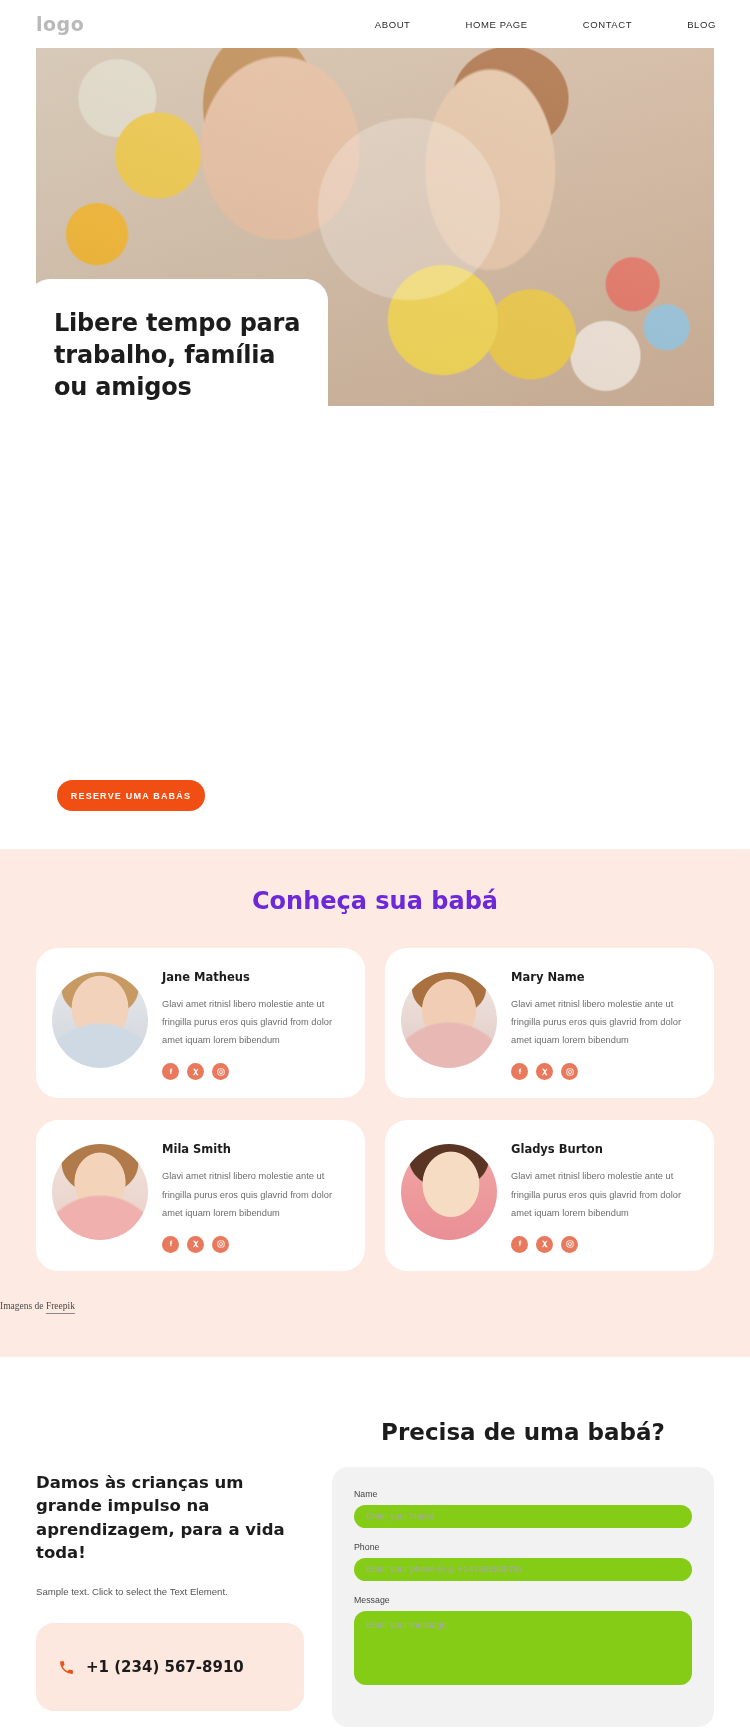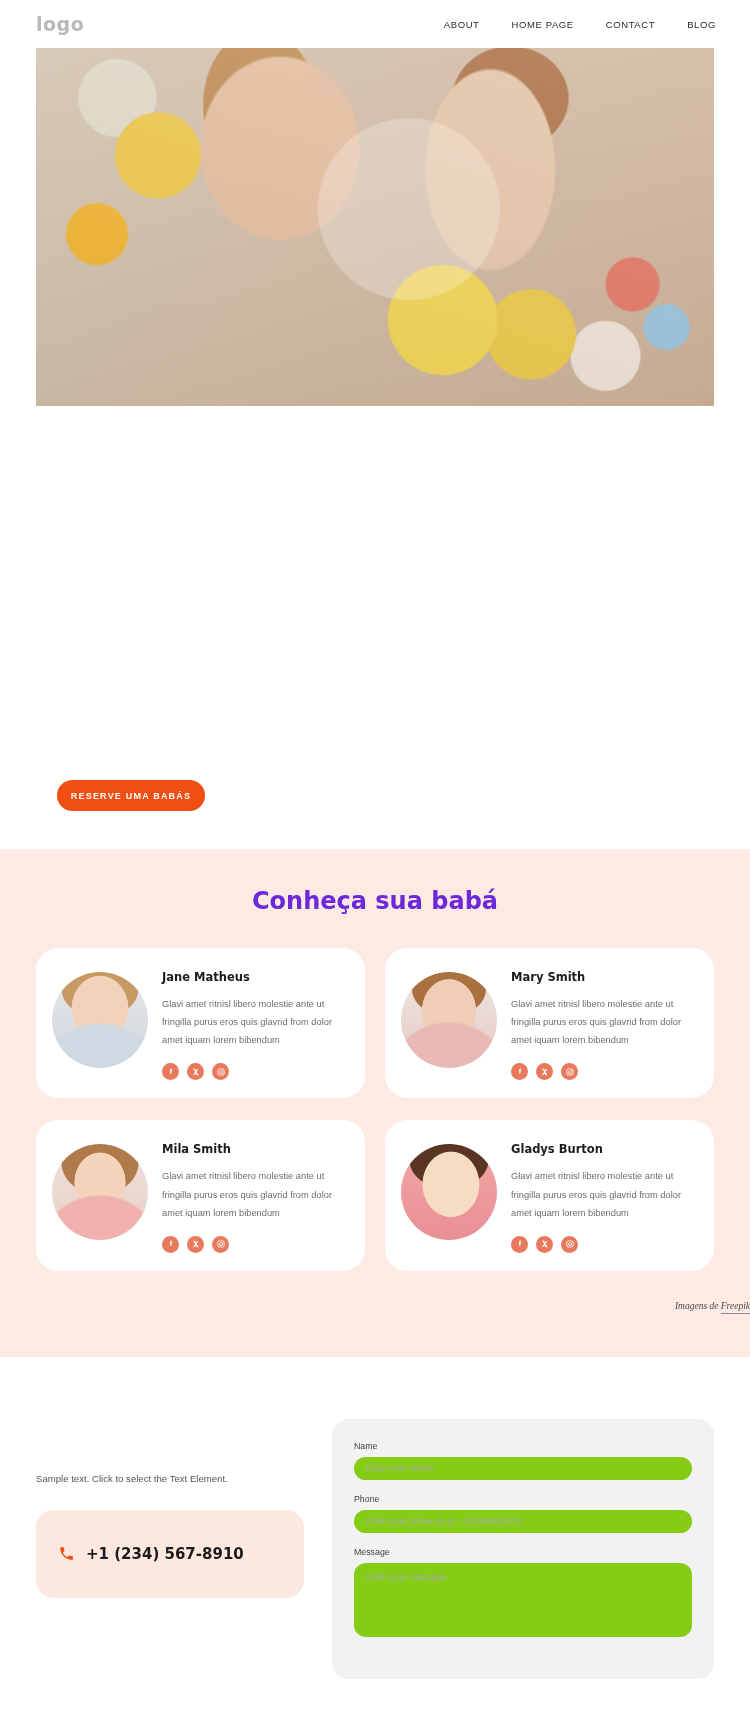--- a/index.html
+++ b/index.html
@@ -30,20 +30,21 @@
     letter-spacing: .5px;
   }
   .nav { display: flex; align-items: center; gap: 32px; }
   .nav-item {
     font-size: 9.5px;
     letter-spacing: .6px;
     color: #2b2b2b;
     text-decoration: none;
     font-weight: 400;
     white-space: nowrap;
+    margin-left: 23px;
   }
 
   
   .hero-wrap { position: relative; background: #fff; padding-bottom: 38px; }
   .hero-img {
     position: relative;
     margin: 0 36px;
     height: 358px;
     border-radius: 0px;
     overflow: hidden;
@@ -185,24 +186,23 @@
   .soc {
     width: 17px; height: 17px;
     border-radius: 50%;
     background: #e8795c;
     display: flex; align-items: center; justify-content: center;
     cursor: pointer;
   }
   .soc svg { width: 10px; height: 10px; fill: #fff; }
 
   .credit {
-    text-align: right;
+    text-align: left;
     margin-top: 30px;
     font-size: 9.5px;
-    font-style: italic;
     color: #4a4a4a;
     font-family: "Liberation Serif", serif;
   }
   .credit u { text-decoration-color: #8a8a8a; text-underline-offset: 4px; }
   .team-btn {
     display: block;
     margin: 22px auto 0;
     width: 172px;
     height: 31px;
   }
@@ -302,20 +302,23 @@
   </nav>
 </div>
 
 <section class="hero-wrap">
   <div class="hero-img">
     <div class="ph-layer ph-a"></div>
     <div class="ph-layer ph-b"></div>
     <div class="ph-layer ph-c"></div>
     <div class="ph-layer ph-d"></div>
   </div>
+  <div class="hero-card">
+    <h1>Libere tempo para trabalho, família ou amigos</h1>
+  </div>
   <button class="btn-primary hero-btn">RESERVE UMA BABÁS</button>
 </section>
 
 <section class="team">
   <h2>Conheça sua babá</h2>
 
   <div class="cards">
 
     <div class="card">
       <div class="avatar av1"></div>
@@ -338,21 +341,21 @@
                 <path d="M8.5 3.5h7a5 5 0 0 1 5 5v7a5 5 0 0 1-5 5h-7a5 5 0 0 1-5-5v-7a5 5 0 0 1 5-5zm0 2a3 3 0 0 0-3 3v7a3 3 0 0 0 3 3h7a3 3 0 0 0 3-3v-7a3 3 0 0 0-3-3h-7zM12 7.5a4.5 4.5 0 1 1 0 9 4.5 4.5 0 0 1 0-9zm0 2a2.5 2.5 0 1 0 0 5 2.5 2.5 0 0 0 0-5zm4.9-2.6a1 1 0 1 1 0 2 1 1 0 0 1 0-2z"></path>
               </svg>
             </span>
         </div>
       </div>
     </div>
 
     <div class="card">
       <div class="avatar av2"></div>
       <div class="card-body">
-        <div class="card-name">Mary Smith</div>
+        <div class="card-name">Mary Name</div>
         <div class="card-text">Glavi amet ritnisl libero molestie ante ut fringilla purus eros quis glavrid from dolor amet iquam lorem bibendum</div>
         <div class="socials">
           <span class="soc">
               <svg viewBox="0 0 24 24">
                 <path d="M15.1 8.5h-2.2V7c0-.6.4-.8.7-.8h1.4V3.9l-2-.01c-2.2 0-2.7 1.6-2.7 2.7v1.9H8.9v2.5h1.4V17h2.6v-6h2l.2-2.5z"></path>
               </svg>
             </span>
           <span class="soc">
               <svg viewBox="0 0 24 24">
                 <path d="M17.5 4h-2.1l-3.3 4.2L9.2 4H4.8l5.1 6.9L5 20h2.1l3.6-4.6L14.2 20h4.4l-5.4-7.3L17.5 4z"></path>
@@ -418,33 +421,35 @@
     </div>
 
   </div>
 
   <div class="credit"><span>Imagens de </span><u>Freepik</u></div>
 
 </section>
 
 <section class="contact">
   <div class="contact-left">
+    <h3>Damos às crianças um grande impulso na aprendizagem, para a vida toda!</h3>
     <p>Sample text. Click to select the Text Element.</p>
     <div class="phone-box">
       <span class="phone-icon">
           <svg viewBox="0 0 24 24">
             <path d="M6.6 10.8a15 15 0 0 0 6.6 6.6l2.2-2.2c.3-.3.7-.4 1-.2 1.2.4 2.4.6 3.6.6.6 0 1 .4 1 1V20c0 .6-.4 1-1 1C10.6 21 3 13.4 3 4c0-.6.4-1 1-1h3.5c.6 0 1 .4 1 1 0 1.3.2 2.5.6 3.6.1.3 0 .7-.2 1l-2.3 2.2z"></path>
           </svg>
         </span>
       <span class="phone-num">+1 (234) 567-8910</span>
     </div>
 
   </div>
 
   <div class="contact-right">
+    <h2>Precisa de uma babá?</h2>
     <div class="form-card">
       <label class="field-label">Name</label>
       <input class="field-input" type="text" placeholder="Enter your Name" style="">
 
       <label class="field-label">Phone</label>
       <input class="field-input" type="text" placeholder="Enter your phone (e.g. +14155552675)" style="">
 
       <label class="field-label">Message</label>
       <textarea class="field-input" placeholder="Enter your message" style=""></textarea>
 

